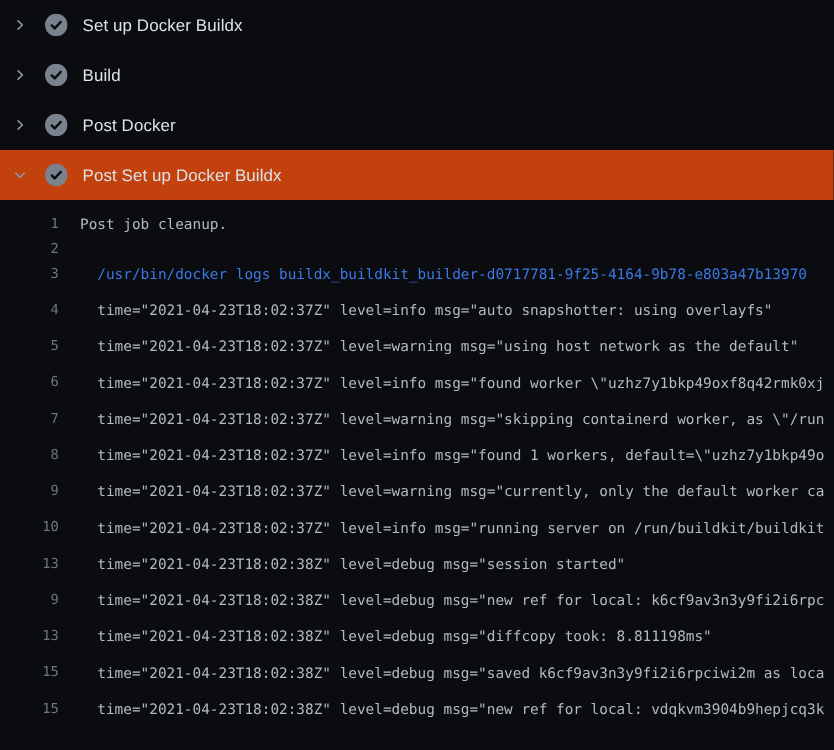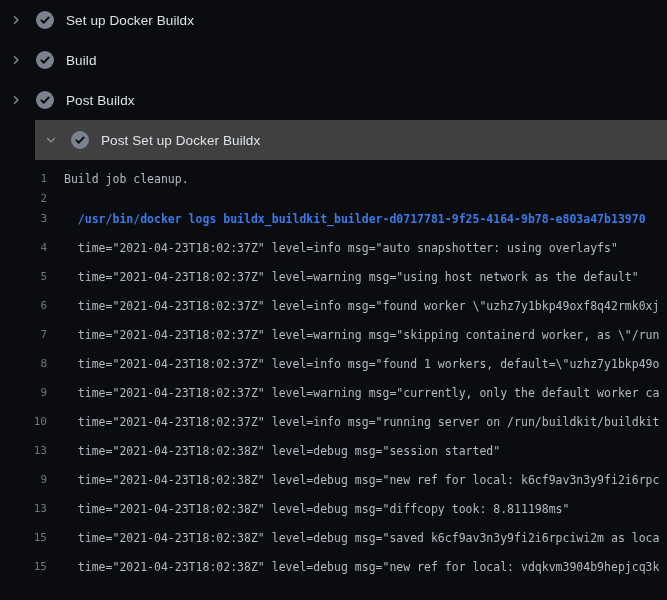--- a/index.html
+++ b/index.html
@@ -8,21 +8,21 @@
     background:#0a0c10;
     font-family:"Liberation Sans","DejaVu Sans",sans-serif;
     -webkit-font-smoothing:antialiased;
   }
   #app{width:667px;height:600px;overflow:hidden;position:relative;border-radius:22px;}
 
   
   .step-header{
     height:40px;display:flex;align-items:center;cursor:pointer;
   }
-  .step-header.expanded{background:#404040;margin-left:35px;}
+  .step-header.expanded{background:#c2410c;}
   .chev{
     width:16px;height:16px;flex:none;margin-left:8px;
     display:flex;align-items:center;justify-content:center;color:#8b949e;
   }
   .check{
     width:18px;height:18px;flex:none;margin-left:12px;
   }
   .step-title{
     margin-left:12px;color:#dde3e9;font-size:13.5px;font-weight:500;letter-spacing:.1px;
   }
@@ -32,21 +32,21 @@
     padding-top:9px;
     font-family:"DejaVu Sans Mono","Liberation Mono",monospace;
     font-size:11.5px;line-height:20px;
   }
   .log-row{display:flex;height:20px;white-space:pre;overflow:hidden;}
   .log-num{
     width:47px;flex:none;text-align:right;color:#6e7681;
     font-size:11px;cursor:pointer;user-select:none;
   }
   .log-text{flex:none;padding-left:17px;color:#b3bac3;}
-  .log-row.command .log-text{color:#3c79e6;font-weight:bold;}
+  .log-row.command .log-text{color:#3c79e6;font-weight:normal;}
   .log-row.group .log-text{padding-left:6px;color:#c5cdd5;cursor:pointer;}
   .group-marker{
     display:inline-block;width:11px;font-size:9px;color:#b3bac3;
     vertical-align:1px;
   }
 </style>
 </head>
 <body>
 
 <div id="app">
@@ -78,37 +78,37 @@
       <div class="step-header">
         <span class="chev">
           <svg viewBox="0 0 16 16" width="12" height="12">
             <path d="M6 3.5L10.5 8 6 12.5" fill="none" stroke="currentColor" stroke-width="1.8" stroke-linecap="round" stroke-linejoin="round"></path>
           </svg>
         </span>
         <span class="check"><svg viewBox="0 0 16 16" width="18" height="18">
             <circle cx="8" cy="8" r="8" fill="#7a828e"></circle>
             <path d="M4.8 8.3l2.1 2.1 4.3-4.6" fill="none" stroke="#0a0c10" stroke-width="1.7" stroke-linecap="round" stroke-linejoin="round"></path>
           </svg></span>
-        <span class="step-title">Post Buildx</span>
+        <span class="step-title">Post Docker</span>
       </div>
       <div class="step-header expanded">
         <span class="chev">
           <svg viewBox="0 0 16 16" width="12" height="12">
             <path d="M3.5 6l4.5 4.5L12.5 6" fill="none" stroke="currentColor" stroke-width="1.8" stroke-linecap="round" stroke-linejoin="round"></path>
           </svg>
         </span>
         <span class="check"><svg viewBox="0 0 16 16" width="18" height="18">
             <circle cx="8" cy="8" r="8" fill="#7a828e"></circle>
             <path d="M4.8 8.3l2.1 2.1 4.3-4.6" fill="none" stroke="#0a0c10" stroke-width="1.7" stroke-linecap="round" stroke-linejoin="round"></path>
           </svg></span>
         <span class="step-title">Post Set up Docker Buildx</span>
       </div>
     </div>
   <div id="log" class="log">
-      <div class="log-row plain"><span class="log-num">1</span><span class="log-text">Build job cleanup.</span></div>
+      <div class="log-row plain"><span class="log-num">1</span><span class="log-text">Post job cleanup.</span></div>
       <div class="log-row group"><span class="log-num">2</span></div>
       <div class="log-row command"><span class="log-num">3</span><span class="log-text">  /usr/bin/docker logs buildx_buildkit_builder-d0717781-9f25-4164-9b78-e803a47b13970</span></div>
       <div class="log-row log"><span class="log-num">4</span><span class="log-text">  time="2021-04-23T18:02:37Z" level=info msg="auto snapshotter: using overlayfs"</span></div>
       <div class="log-row log"><span class="log-num">5</span><span class="log-text">  time="2021-04-23T18:02:37Z" level=warning msg="using host network as the default"</span></div>
       <div class="log-row log"><span class="log-num">6</span><span class="log-text">  time="2021-04-23T18:02:37Z" level=info msg="found worker \"uzhz7y1bkp49oxf8q42rmk0xj</span></div>
       <div class="log-row log"><span class="log-num">7</span><span class="log-text">  time="2021-04-23T18:02:37Z" level=warning msg="skipping containerd worker, as \"/run</span></div>
       <div class="log-row log"><span class="log-num">8</span><span class="log-text">  time="2021-04-23T18:02:37Z" level=info msg="found 1 workers, default=\"uzhz7y1bkp49o</span></div>
       <div class="log-row log"><span class="log-num">9</span><span class="log-text">  time="2021-04-23T18:02:37Z" level=warning msg="currently, only the default worker ca</span></div>
       <div class="log-row log"><span class="log-num">10</span><span class="log-text">  time="2021-04-23T18:02:37Z" level=info msg="running server on /run/buildkit/buildkit</span></div>
       <div class="log-row log"><span class="log-num">13</span><span class="log-text">  time="2021-04-23T18:02:38Z" level=debug msg="session started"</span></div>

